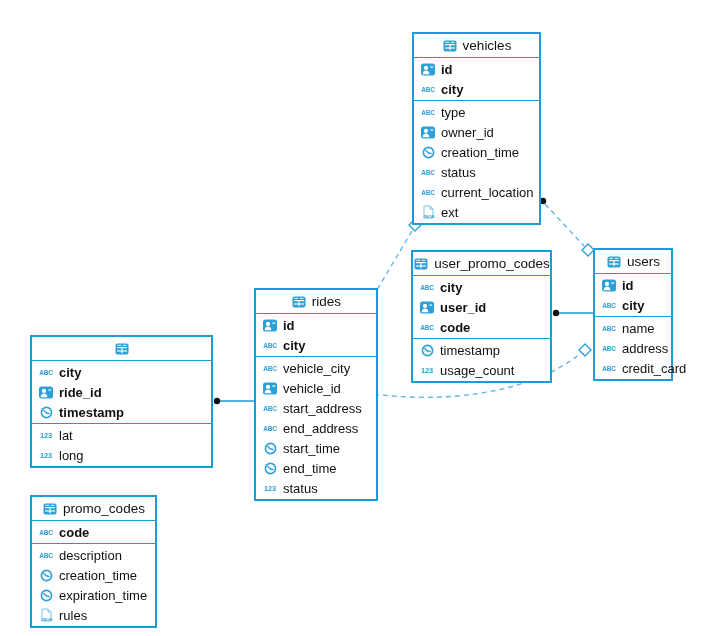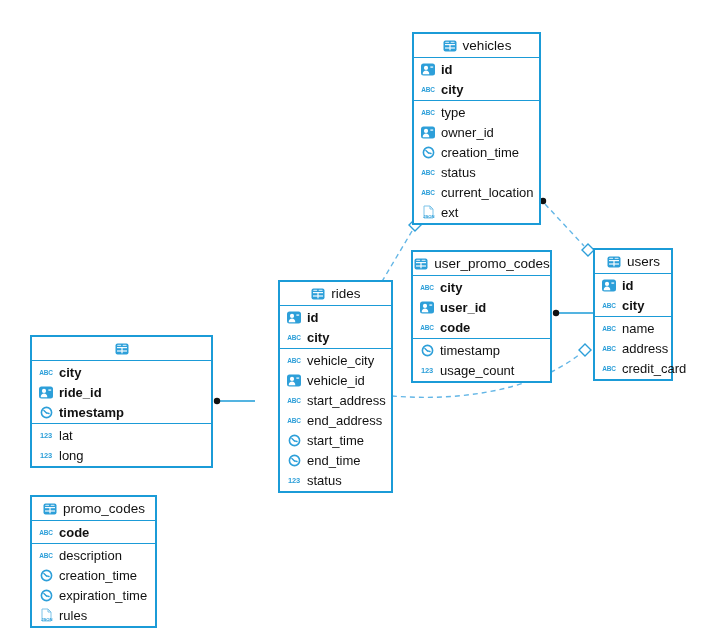--- a/index.html
+++ b/index.html
@@ -21,21 +21,21 @@
        font-size:13px;color:#111;white-space:nowrap;}
   .row.key .cname{font-weight:bold;}
   .icon{width:16px;min-width:16px;display:inline-flex;align-items:center;justify-content:center;}
   .abc{font-size:6.5px;font-weight:bold;color:#2d9fd9;letter-spacing:-0.2px;}
   .n123{font-size:7.5px;font-weight:bold;color:#2d9fd9;letter-spacing:-0.2px;}
 
   
   .pos-vehicles{left:412px;top:32px;width:129px;}
   .pos-user_promo_codes{left:411px;top:250px;width:141px;}
   .pos-users{left:593px;top:248px;width:80px;}
-  .pos-rides{left:254px;top:280px;width:115px;margin-left:24px;}
+  .pos-rides{left:254px;top:288px;width:124px;}
   .pos-vehicle_location_histories{left:30px;top:335px;width:183px;}
   .pos-promo_codes{left:30px;top:495px;width:127px;}
 </style>
 </head>
 <body>
 
 <div class="canvas">
 
   <svg class="wires" width="705" height="636" viewBox="0 0 705 636">
     <g>

